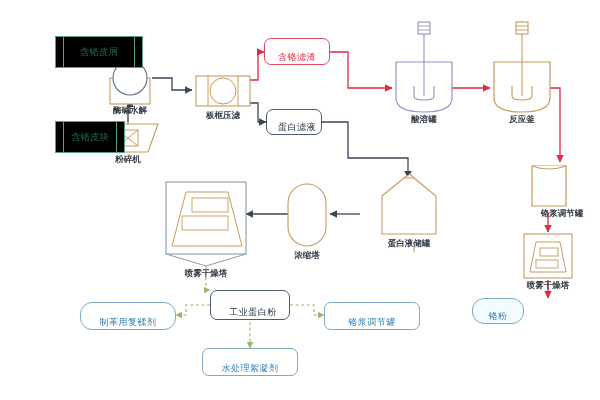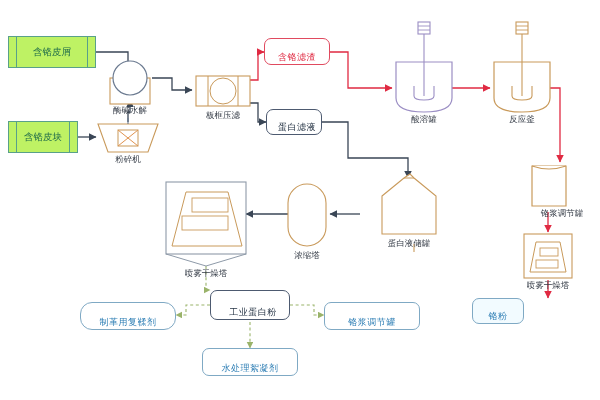--- a/index.html
+++ b/index.html
@@ -18,35 +18,35 @@
     border-radius:7px;background:#ffffff;
     font-size:9px;letter-spacing:.5px;white-space:nowrap;
   }
   .rbox.red{border:1.3px solid #e04a5f;color:#e02a42;}
   .rbox.blue{border:1.1px solid #7fa9c4;color:#2f7fb5;}
   .rbox.bluefill{border:1.1px solid #7fa9c4;color:#2f7fb5;background:#f2fbff;}
   .rbox.dark{border:1.1px solid #4d5a70;color:#263445;padding-left:6px;}
 
   
   .bale{
-    border:1.2px solid #59a08a;background:#bef264;
+    border:1.2px solid #59a08a;background:#000000;
     display:flex;align-items:center;justify-content:center;
-    font-size:9.5px;color:#1f6b4a;position:absolute;box-sizing:border-box;
+    font-size:9.5px;color:#1f6b4a;position:absolute;box-sizing:border-box;margin-left:47px;
   }
   .bale:before,.bale:after{
     content:"";position:absolute;top:0;bottom:0;width:0;
     border-left:1.2px solid #59a08a;
   }
   .bale:before{left:7px;}
   .bale:after{right:7px;}
 
   
   .cap{
     position:absolute;font-size:8.5px;color:#333a45;
-    white-space:nowrap;text-align:center;
+    white-space:nowrap;text-align:center;font-weight:bold;
   }
 
   svg{position:absolute;left:0;top:0;overflow:visible;}
 </style>
 </head>
 <body>
 
 <div id="diagram">
 
   <svg width="600" height="400">
@@ -192,21 +192,21 @@
   </div>
 
   <div class="node rbox red" style="left:264px;top:38px;width:66px;height:27px;">
     <span>含铬滤渣</span>
   </div>
 
   <div class="node rbox dark" style="left:266px;top:109px;width:56px;height:26px;">
     <span>蛋白滤液</span>
   </div>
 
-  <div class="node rbox bluefill" style="left:472px;top:298px;width:52px;height:26px;">
+  <div class="node rbox bluefill" style="left:472px;top:298px;width:52px;height:26px;border-radius:12px;">
     <span>铬粉</span>
   </div>
 
   <div class="node rbox dark" style="left:210px;top:290px;width:80px;height:30px;">
     <span>工业蛋白粉</span>
   </div>
 
   <div class="node rbox blue" style="left:80px;top:302px;width:96px;height:28px;border-radius:12px;">
     <span>制革用复鞣剂</span>
   </div>

